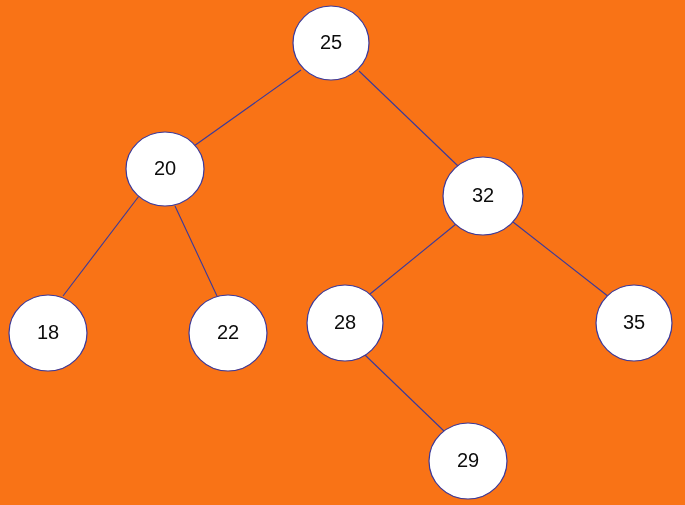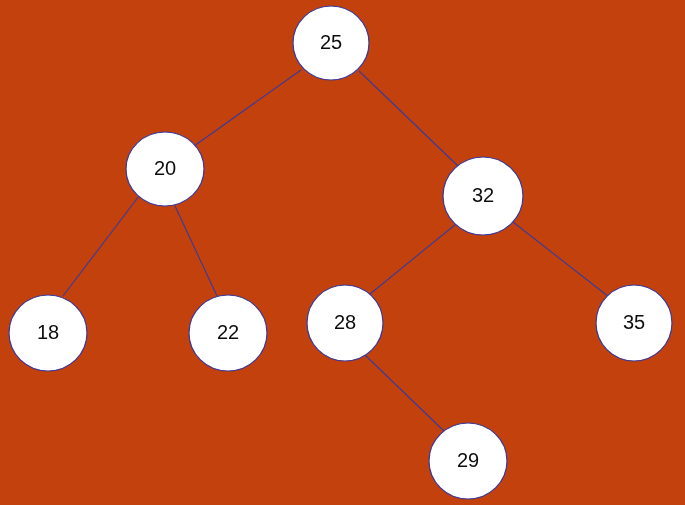--- a/index.html
+++ b/index.html
@@ -8,21 +8,21 @@
     padding: 0;
     background: #ffffff;
   }
   body {
     font-family: "Liberation Sans", sans-serif;
   }
   #diagram-canvas {
     position: relative;
     width: 685px;
     height: 505px;
-    background: #c2410c;
+    background: #f97316;
     overflow: hidden;
   }
   #tree-svg {
     position: absolute;
     left: 0;
     top: 0;
     width: 685px;
     height: 505px;
     display: block;
   }

